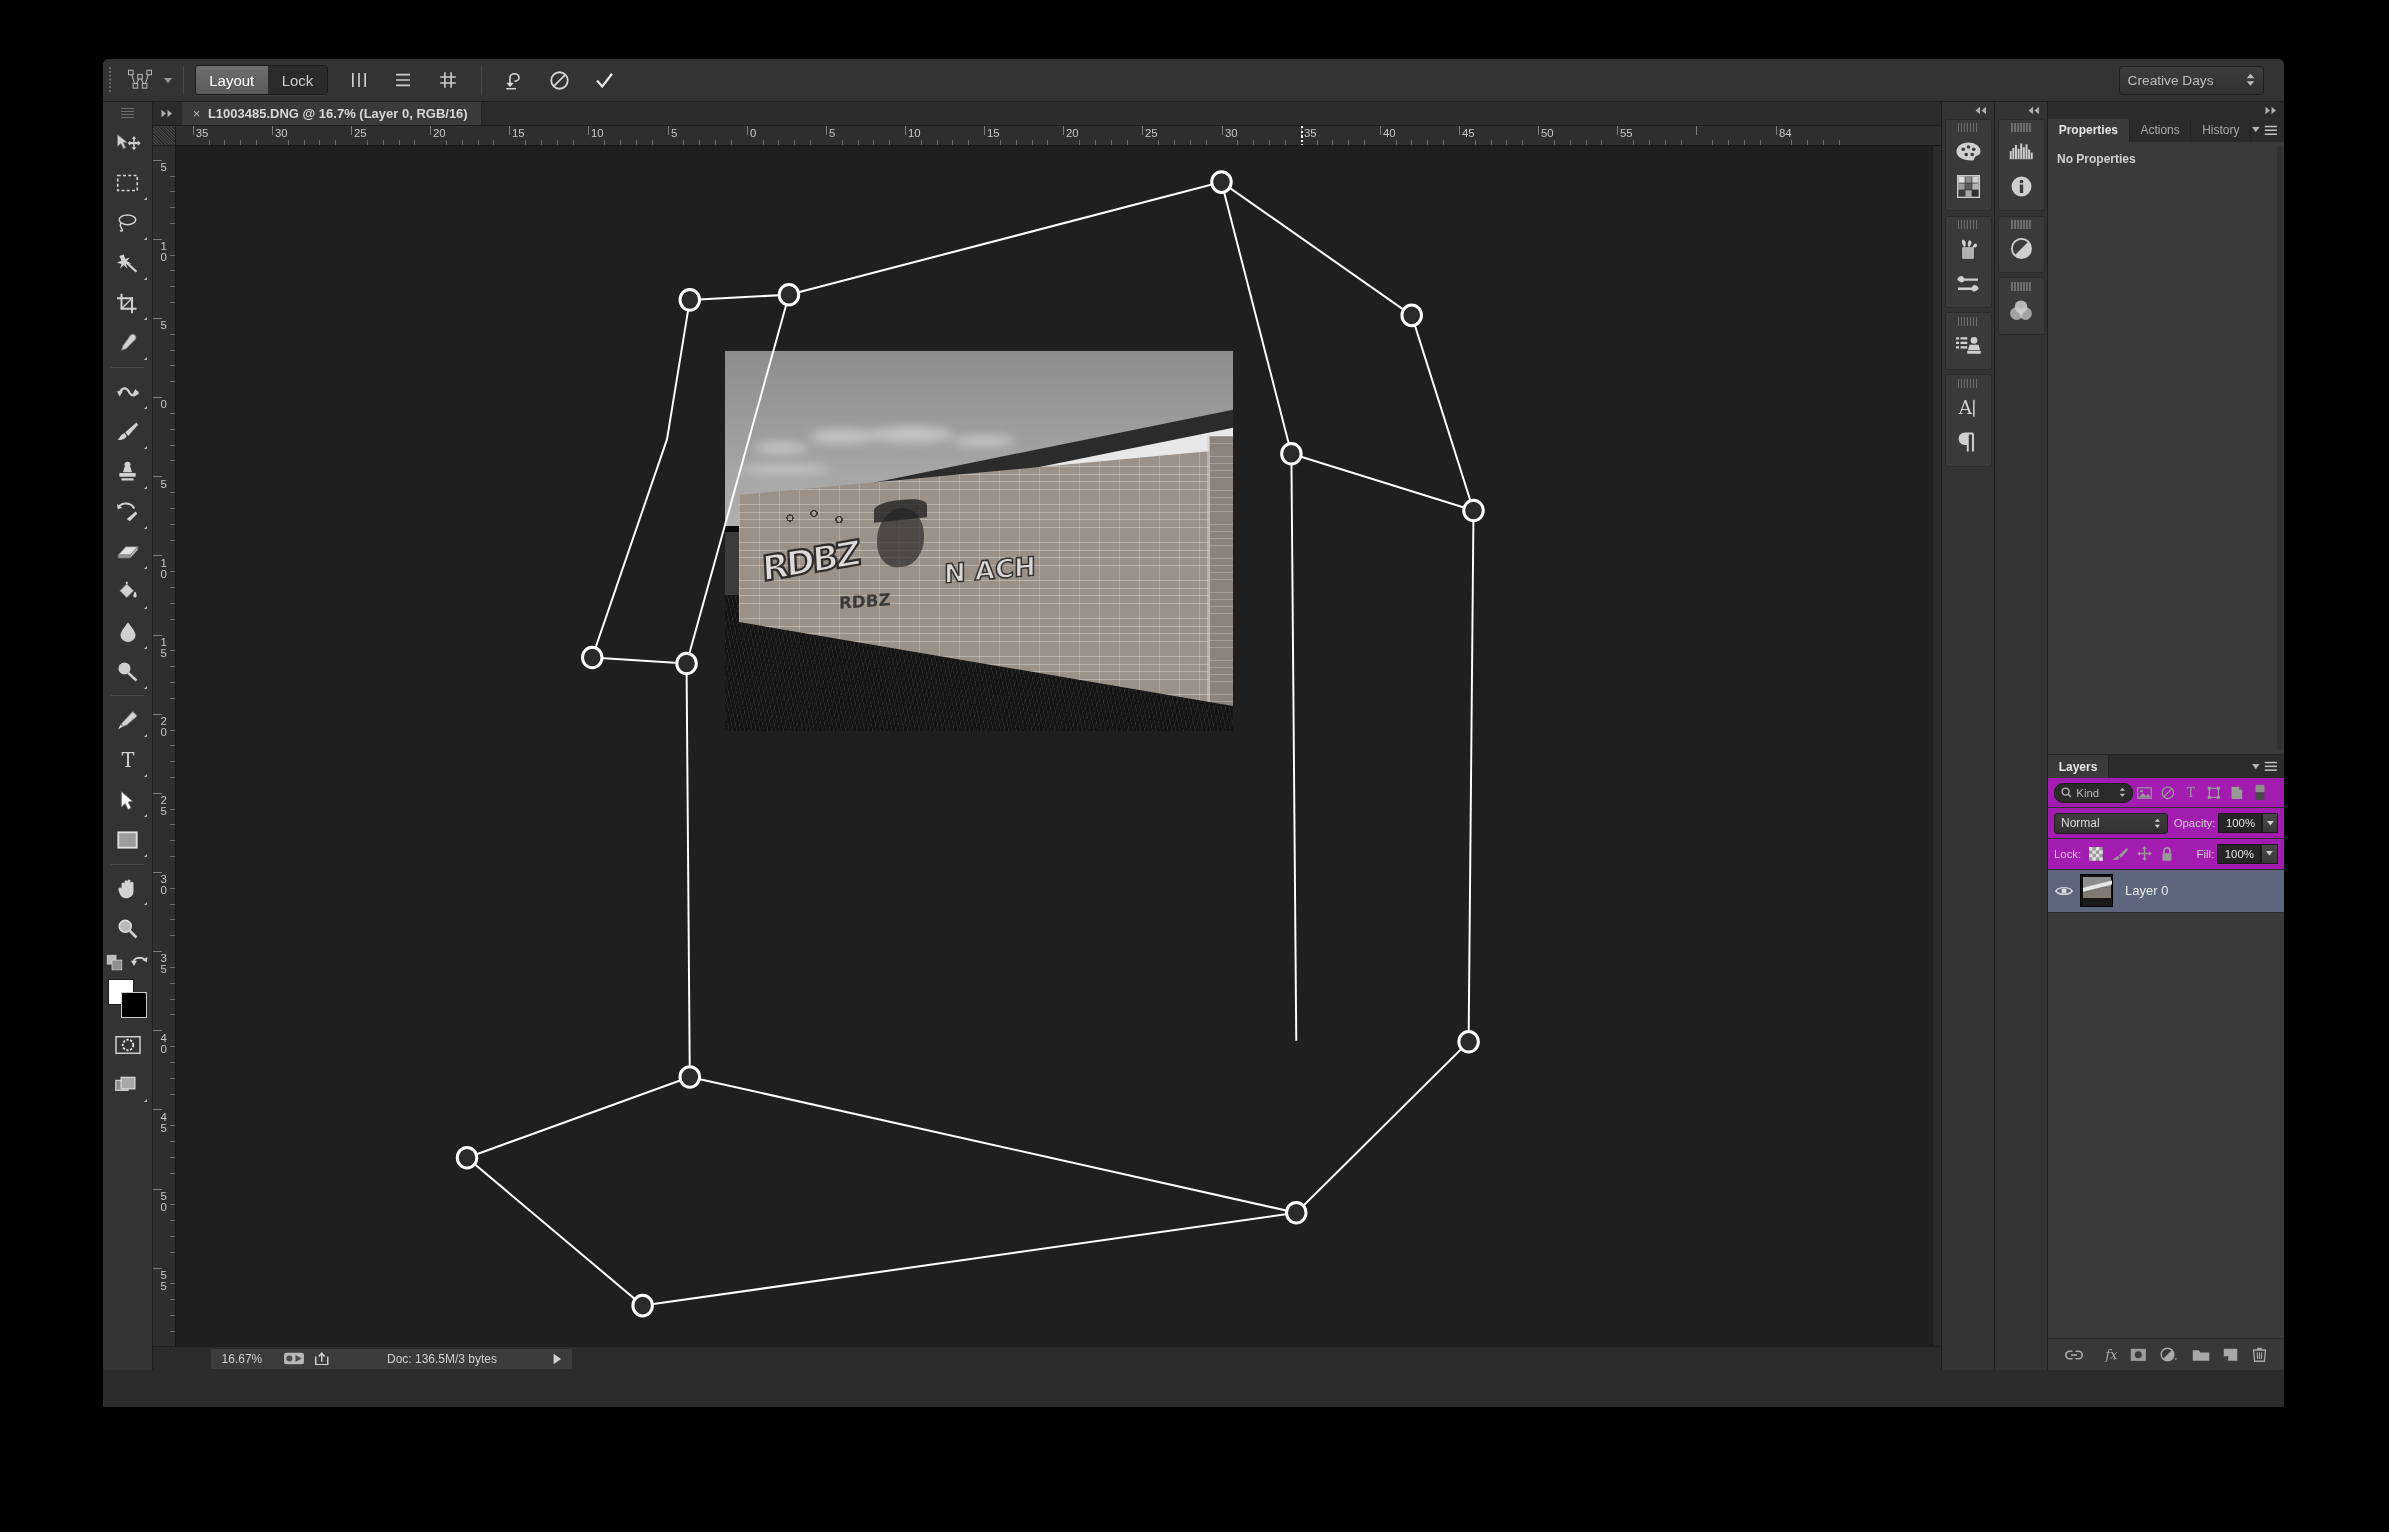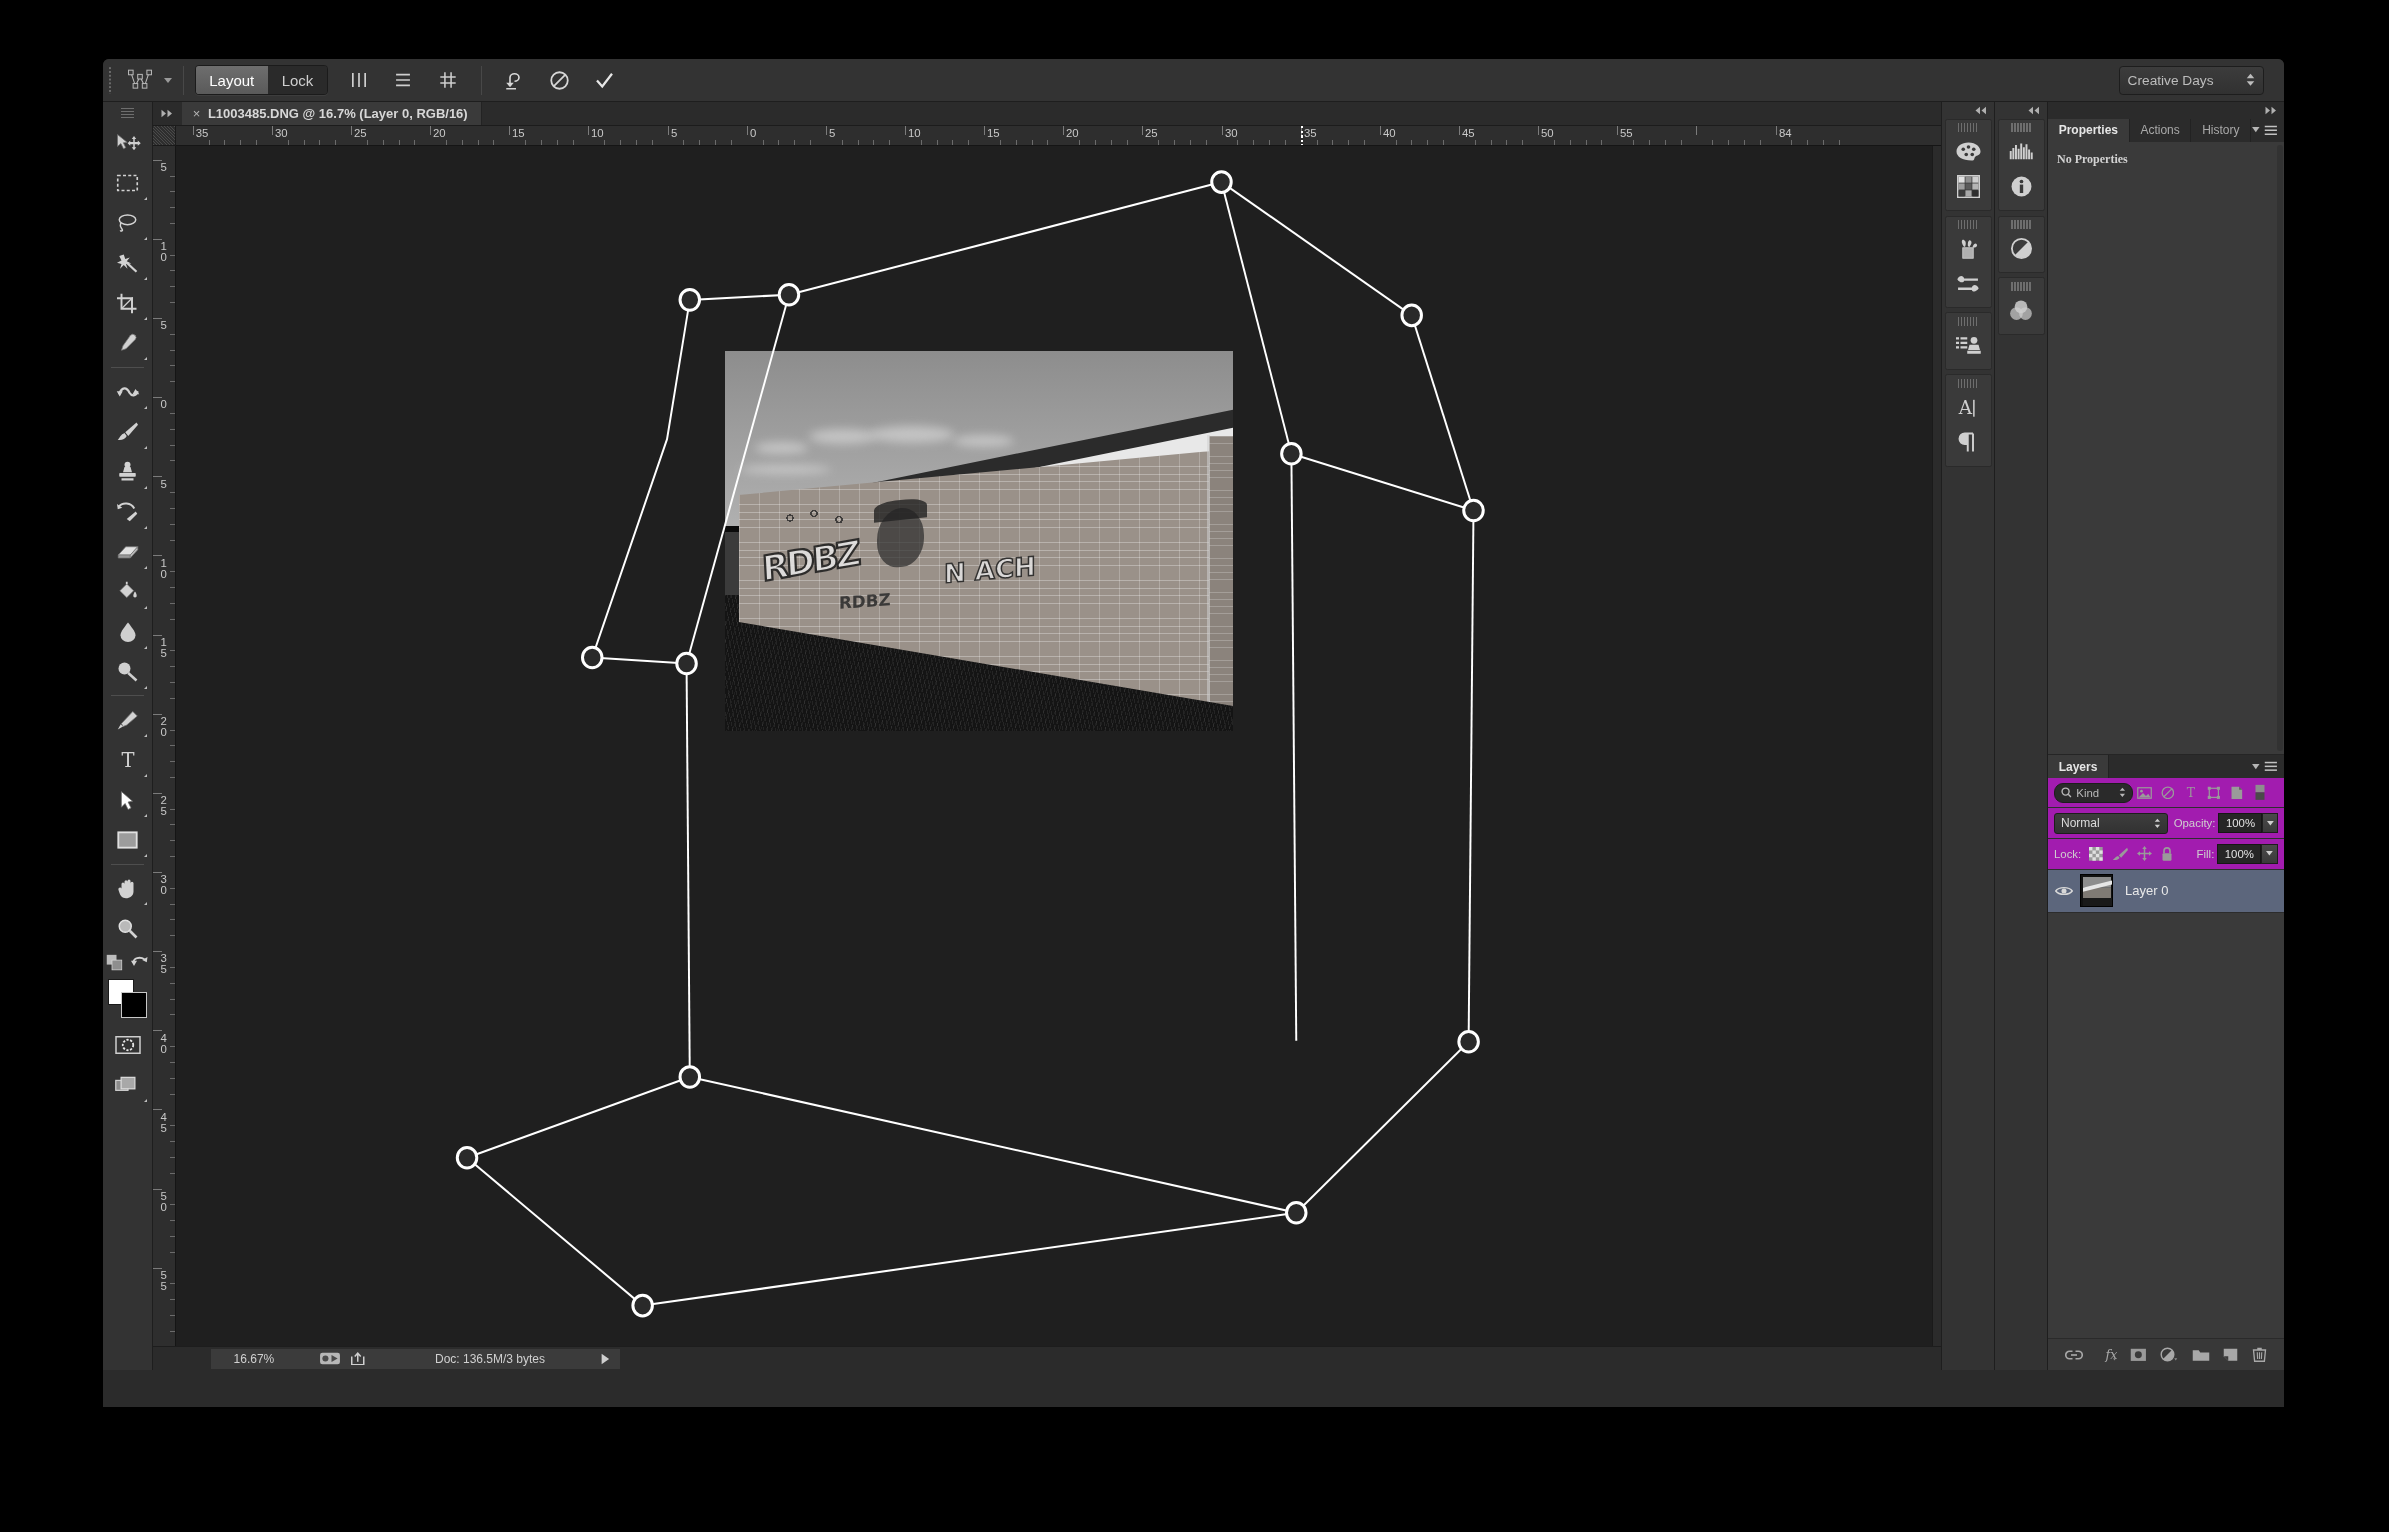--- a/index.html
+++ b/index.html
@@ -128,21 +128,21 @@
   .dg-grip{ width:21px;height:9px;margin:3.8px 0 1.5px 0;
     background-image:repeating-linear-gradient(to right,#6e6e6e 0 1.5px,transparent 1.5px 3px);}
   .dock-icon{ width:41px;height:35px;display:flex;align-items:center;justify-content:center;}
   
   #right-panels{ width:237px;background:#333333;border-left:0.8px solid #1e1e1e;display:flex;flex-direction:column;}
   .panel-tabs{ height:23px;display:flex;align-items:stretch;background:#2b2b2b;}
   .ptab{ padding:0 10.7px;display:flex;align-items:center;font-size:12px;color:#a9a9a9;
      background:#2b2b2b;border-right:0.8px solid #222;}
   .ptab.active{ background:#3a3a3a;color:#e6e6e6;font-weight:bold;}
   .ptab-fill{ flex:1;background:#2b2b2b;display:flex;align-items:center;justify-content:flex-end;gap:4.6px;padding-right:6px;}
-  .panel-body{ background:#3a3a3a;flex:1;position:relative;font-family:Liberation Serif, serif;}
+  .panel-body{ background:#3a3a3a;flex:1;position:relative;}
   .no-props{ font-size:12px;color:#d2d2d2;font-weight:bold;padding:10.7px 9px;}
   .pscroll{ position:absolute;right:1.5px;top:3px;bottom:3px;width:6px;background:#323232;border-radius:3px;}
   
   #layers-panel{ height:616px;display:flex;flex-direction:column;background:#a21caf;border-top:0.8px solid #252525;}
   .lrow{ display:flex;align-items:center;padding:4.6px 6px;border-bottom:0.8px solid #2e2e2e;}
   .lfield{ display:flex;align-items:center;background:#2a2a2a;border:0.8px solid #1d1d1d;border-radius:9px;
      height:20px;padding:0 6px;font-size:11.4px;color:#b9b9b9;gap:4.6px;}
   .lfilter-ico{ width:23px;height:20px;display:flex;align-items:center;justify-content:center;}
   .sel-box{ background:linear-gradient(#3d3d3d,#323232);border:0.8px solid #1d1d1d;border-radius:3px;
      height:21px;display:flex;align-items:center;padding:0 6px;font-size:12px;color:#dcdcdc;}
@@ -154,21 +154,21 @@
   .layer-item{ display:flex;align-items:center;height:43px;background:#5c667c;border-bottom:0.8px solid #2c2c2c;}
   .eye{ width:32px;display:flex;align-items:center;justify-content:center;}
   .lthumb{ width:33px;height:33px;background:#111;border:0.8px solid #000;position:relative;overflow:hidden;}
   .lthumb .corner{position:absolute;width:6px;height:6px;border:1.5px solid #fff;}
   .layers-list{ flex:1;background:#3a3a3a;}
   .layers-foot{ height:32px;background:#383838;border-top:0.8px solid #2a2a2a;
      display:flex;align-items:center;justify-content:space-around;padding:0 10.7px;}
   
   #statusbar{ height:24px;background:#2b2b2b;display:flex;align-items:center;
      padding-left:7.6px;gap:0;border-top:0.8px solid #1d1d1d;}
-  .sb-seg{ display:flex;align-items:center;height:20px;background:#3b3b3b;padding:0 23px;gap:7.6px;}
+  .sb-seg{ display:flex;align-items:center;height:20px;background:#3b3b3b;padding:0 11px;gap:7.6px;}
   .sb-txt{ font-size:12px;color:#d0d0d0;}
   .sb-left{ width:50px;display:flex;align-items:center;height:24px;}
   svg{ display:block; }
 </style>
 </head>
 <body>
 
 <div id="app-window">
 
 

